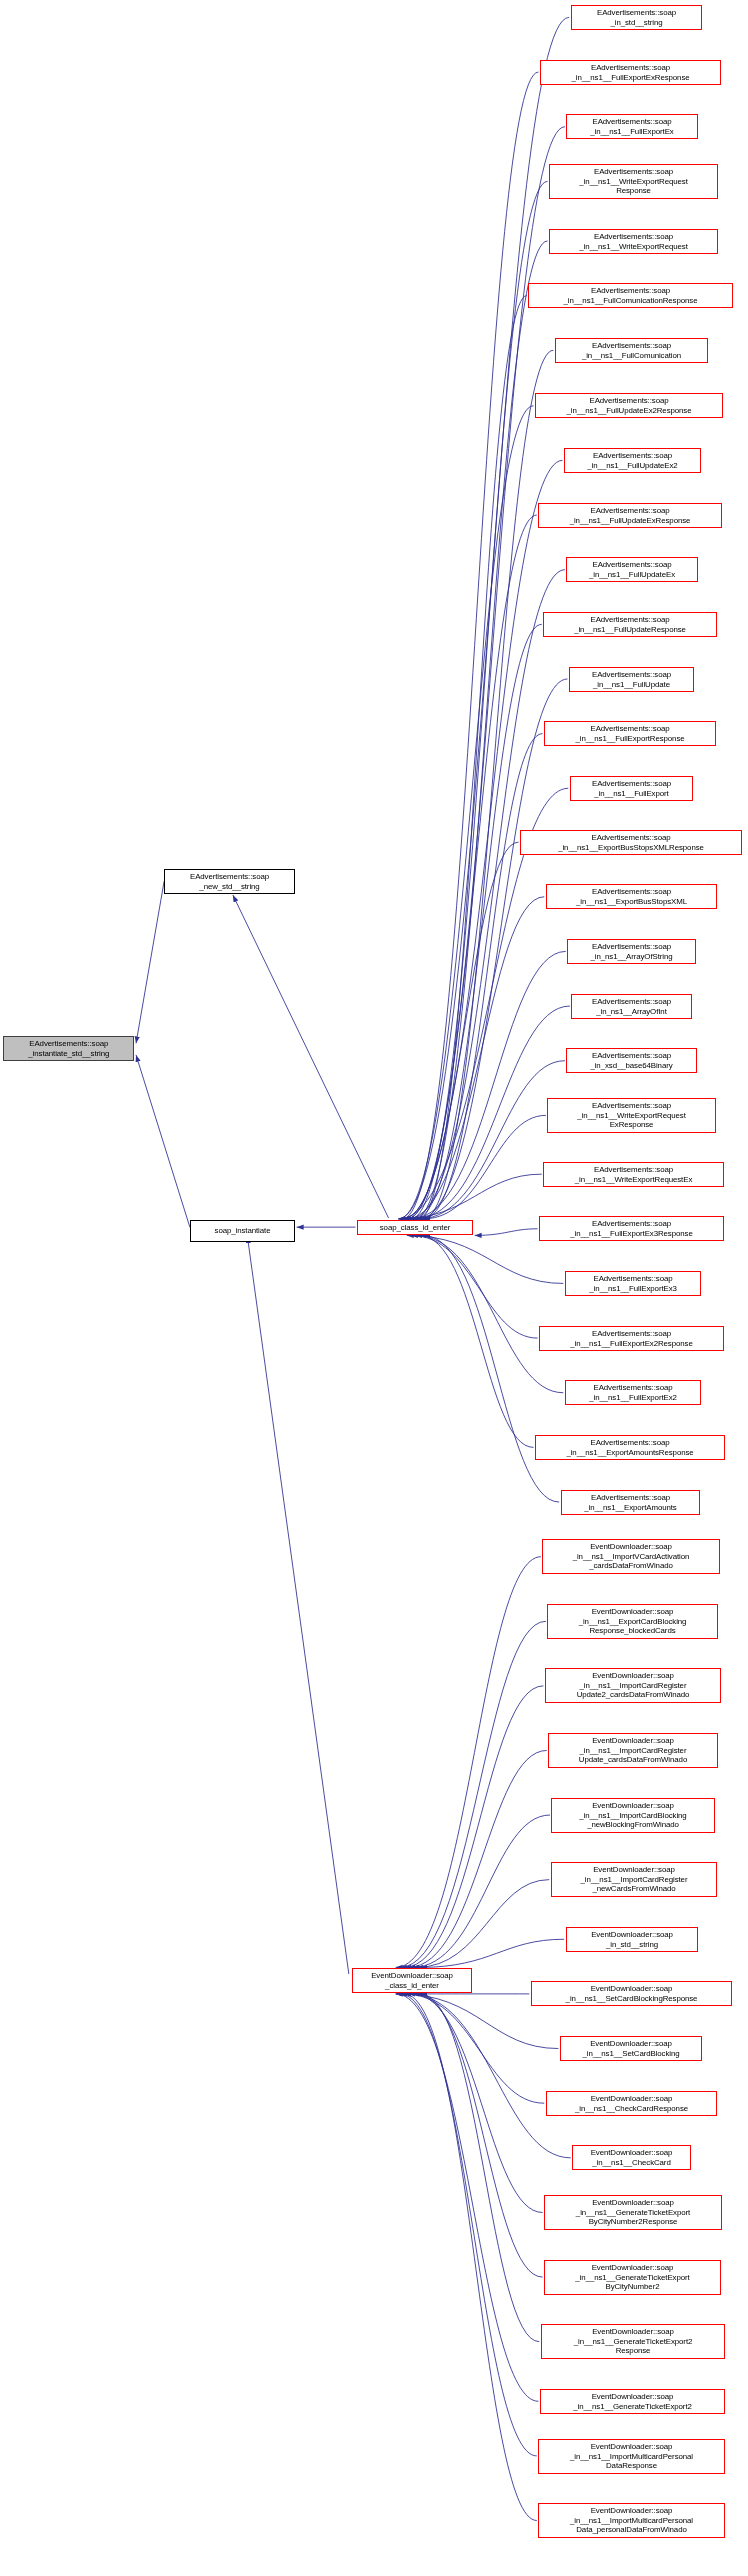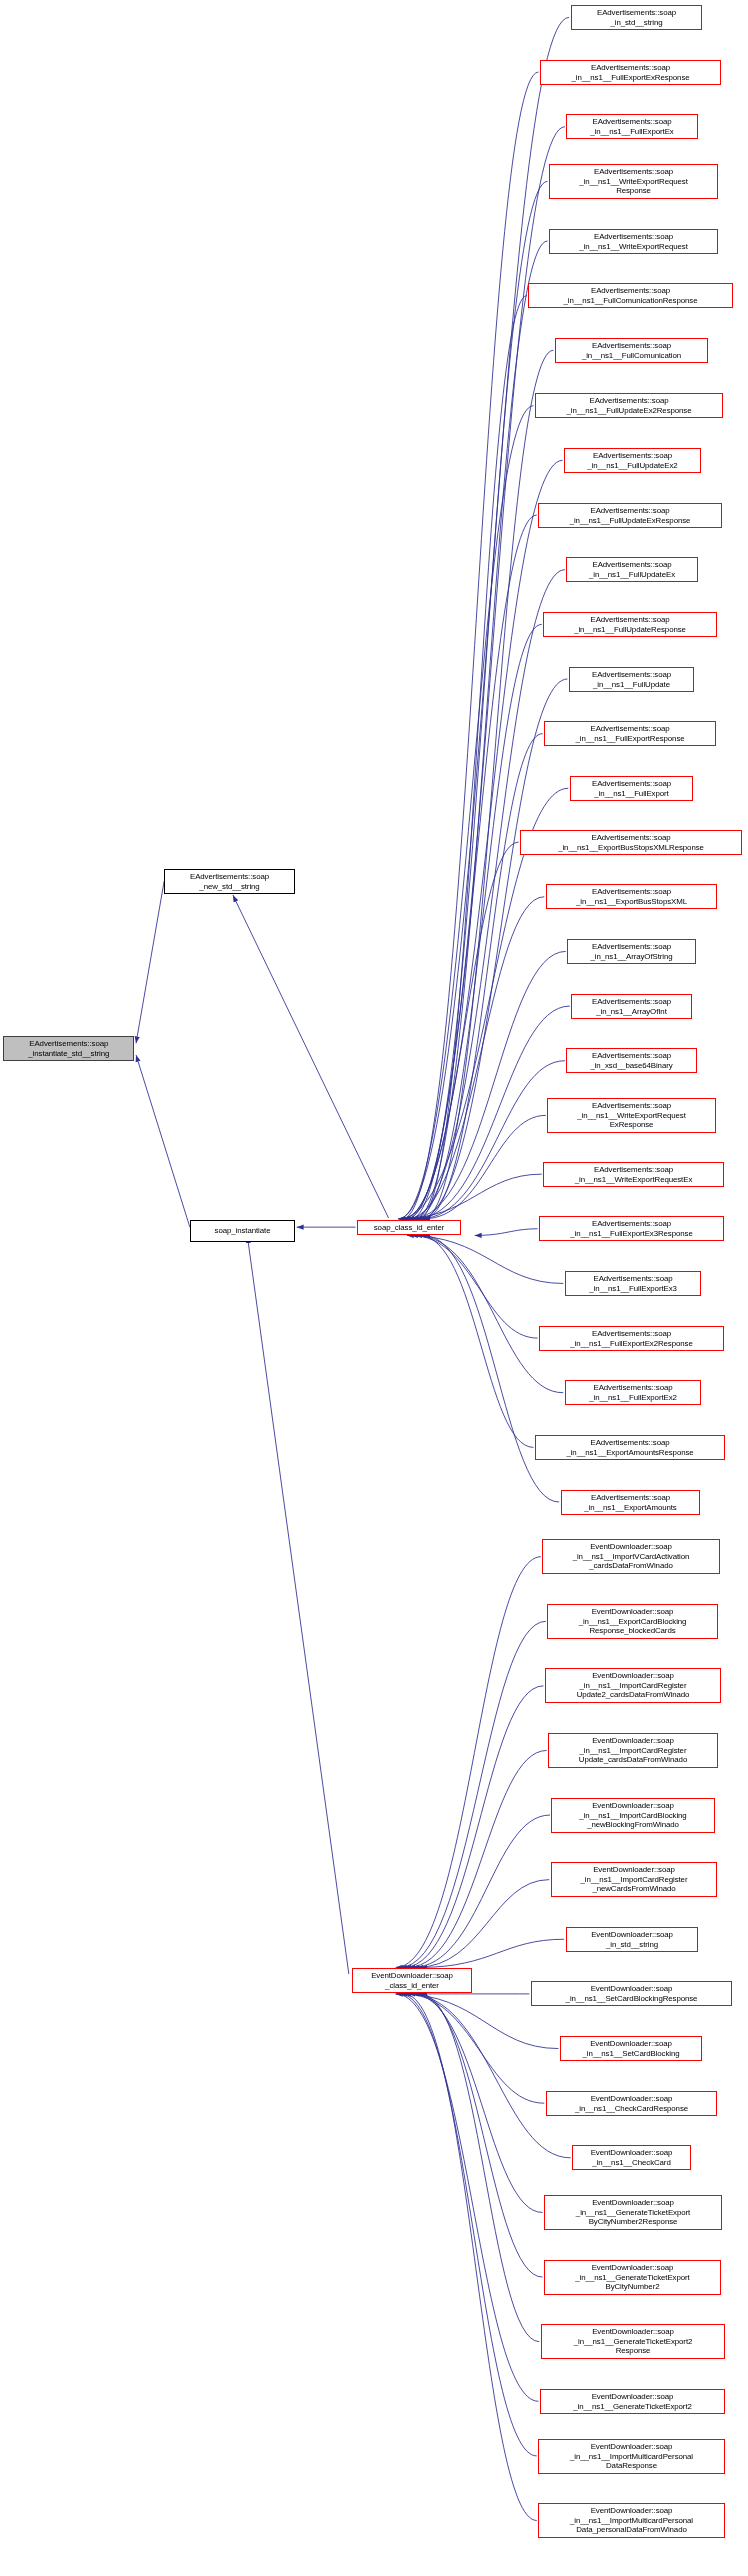--- a/index.html
+++ b/index.html
@@ -77,21 +77,21 @@
         <path d="M648,2966 C578.49,2966 565.25,2408 482.5,2408" marker-end="url(#ah)" stroke="#2e3192" stroke-width="1.05" fill="none"></path>
         <path d="M648,3044 C580.59,3044 567.75,2408 487.5,2408" marker-end="url(#ah)" stroke="#2e3192" stroke-width="1.05" fill="none"></path>
       </g>
   </svg>
   <div id="nodes">
       <div class="node gray" style="left: 3.3px; top: 1036px; width: 131px; height: 25px;">EAdvertisements::soap
 _instantiate_std__string</div>
       <div class="node black" style="left: 164px; top: 869px; width: 131px; height: 25px;">EAdvertisements::soap
 _new_std__string</div>
       <div class="node black" style="left: 190px; top: 1220px; width: 105px; height: 22px;">soap_instantiate</div>
-      <div class="node red" style="left: 357px; top: 1220px; width: 104px; height: 15px;">soap_class_id_enter</div>
+      <div class="node red" style="left: 357px; top: 1220px; width: 116px; height: 15px;">soap_class_id_enter</div>
       <div class="node red" style="left: 352px; top: 1968px; width: 120px; height: 25px;">EventDownloader::soap
 _class_id_enter</div>
       <div class="node red" style="left: 571px; top: 5px; width: 131px; height: 25px;">EAdvertisements::soap
 _in_std__string</div>
       <div class="node red" style="left: 540px; top: 60px; width: 181px; height: 25px;">EAdvertisements::soap
 _in__ns1__FullExportExResponse</div>
       <div class="node red" style="left: 566px; top: 114px; width: 132px; height: 25px;">EAdvertisements::soap
 _in__ns1__FullExportEx</div>
       <div class="node red" style="left: 549px; top: 164px; width: 169px; height: 35px;">EAdvertisements::soap
 _in__ns1__WriteExportRequest

